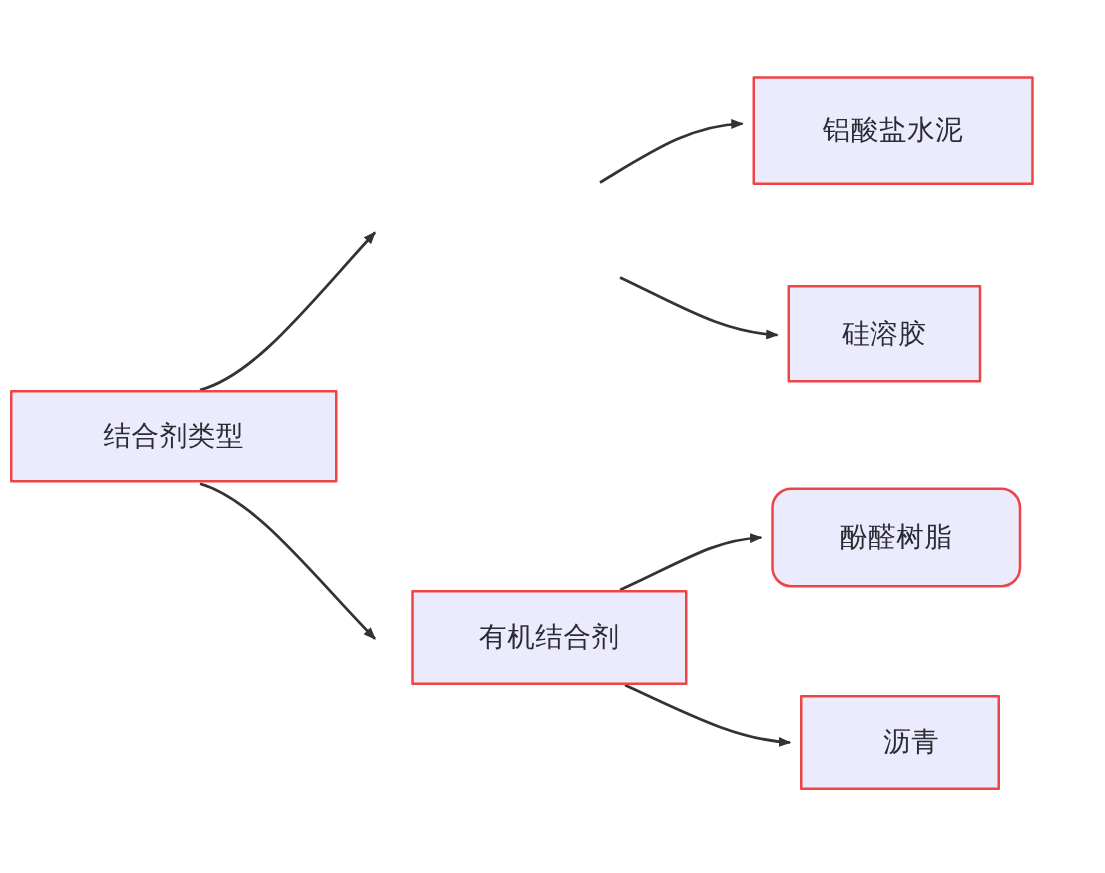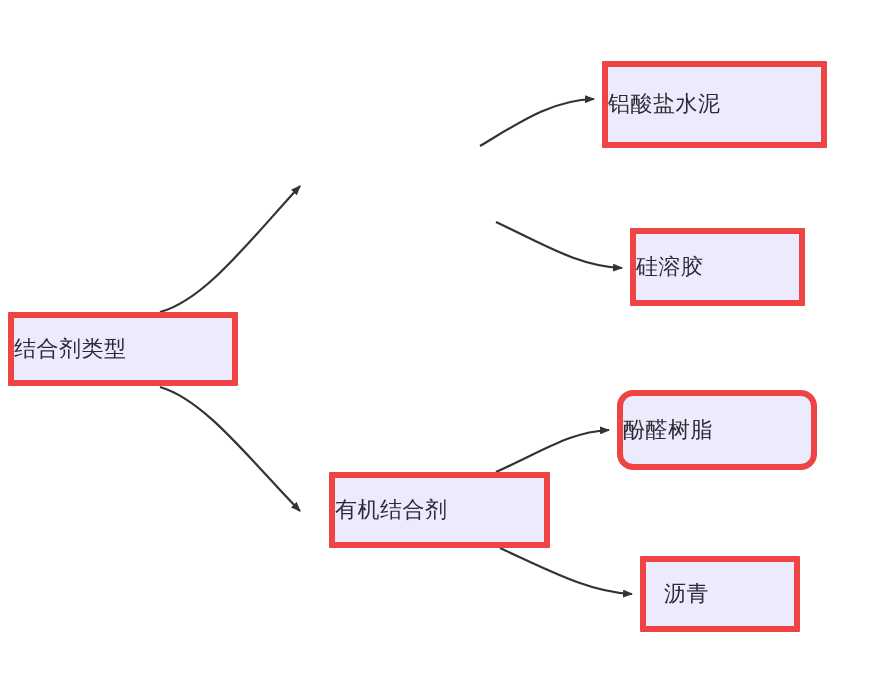--- a/index.html
+++ b/index.html
@@ -24,39 +24,40 @@
     left: 0;
     top: 0;
     width: 884px;
     height: 698px;
     pointer-events: none;
   }
   .node {
     position: absolute;
     box-sizing: border-box;
     background: #ECEBFD;
-    border: 6px solid #ef4444;
+    border: 2px solid #ef4444;
     border-radius: 1px;
     display: flex;
     align-items: center;
+    justify-content: center;
     z-index: 2;
   }
   .node-label {
     font-size: 22px;
     line-height: 1.2;
     color: #2B2B34;
     letter-spacing: 0.5px;
     white-space: nowrap;
     text-align: center;
   }
   
-  #node-root        { left: 8px;   top: 312px; width: 230px; height: 74px; }
+  #node-root        { left: 8px;   top: 312px; width: 262px; height: 74px; }
   #node-inorganic   { left: 309px; top: 146px; width: 221px; height: 76px; }
   #node-aluminate   { left: 602px; top: 61px;  width: 225px; height: 87px; }
-  #node-silicasol   { left: 630px; top: 228px; width: 175px; height: 78px; }
+  #node-silicasol   { left: 630px; top: 228px; width: 155px; height: 78px; }
   #node-organic     { left: 309px; top: 472px; width: 221px; height: 76px; margin-left: 20px; }
   #node-phenolic    { left: 617px; top: 390px; width: 200px; height: 80px; border-radius: 16px; }
   #node-bitumen     { left: 640px; top: 556px; width: 160px; height: 76px; padding-left: 18px; }
 </style>
 </head>
 <body>
 
 <div id="flowchart">
 
   <svg id="edge-layer" width="884" height="698" viewBox="0 0 884 698" xmlns="http://www.w3.org/2000/svg">

